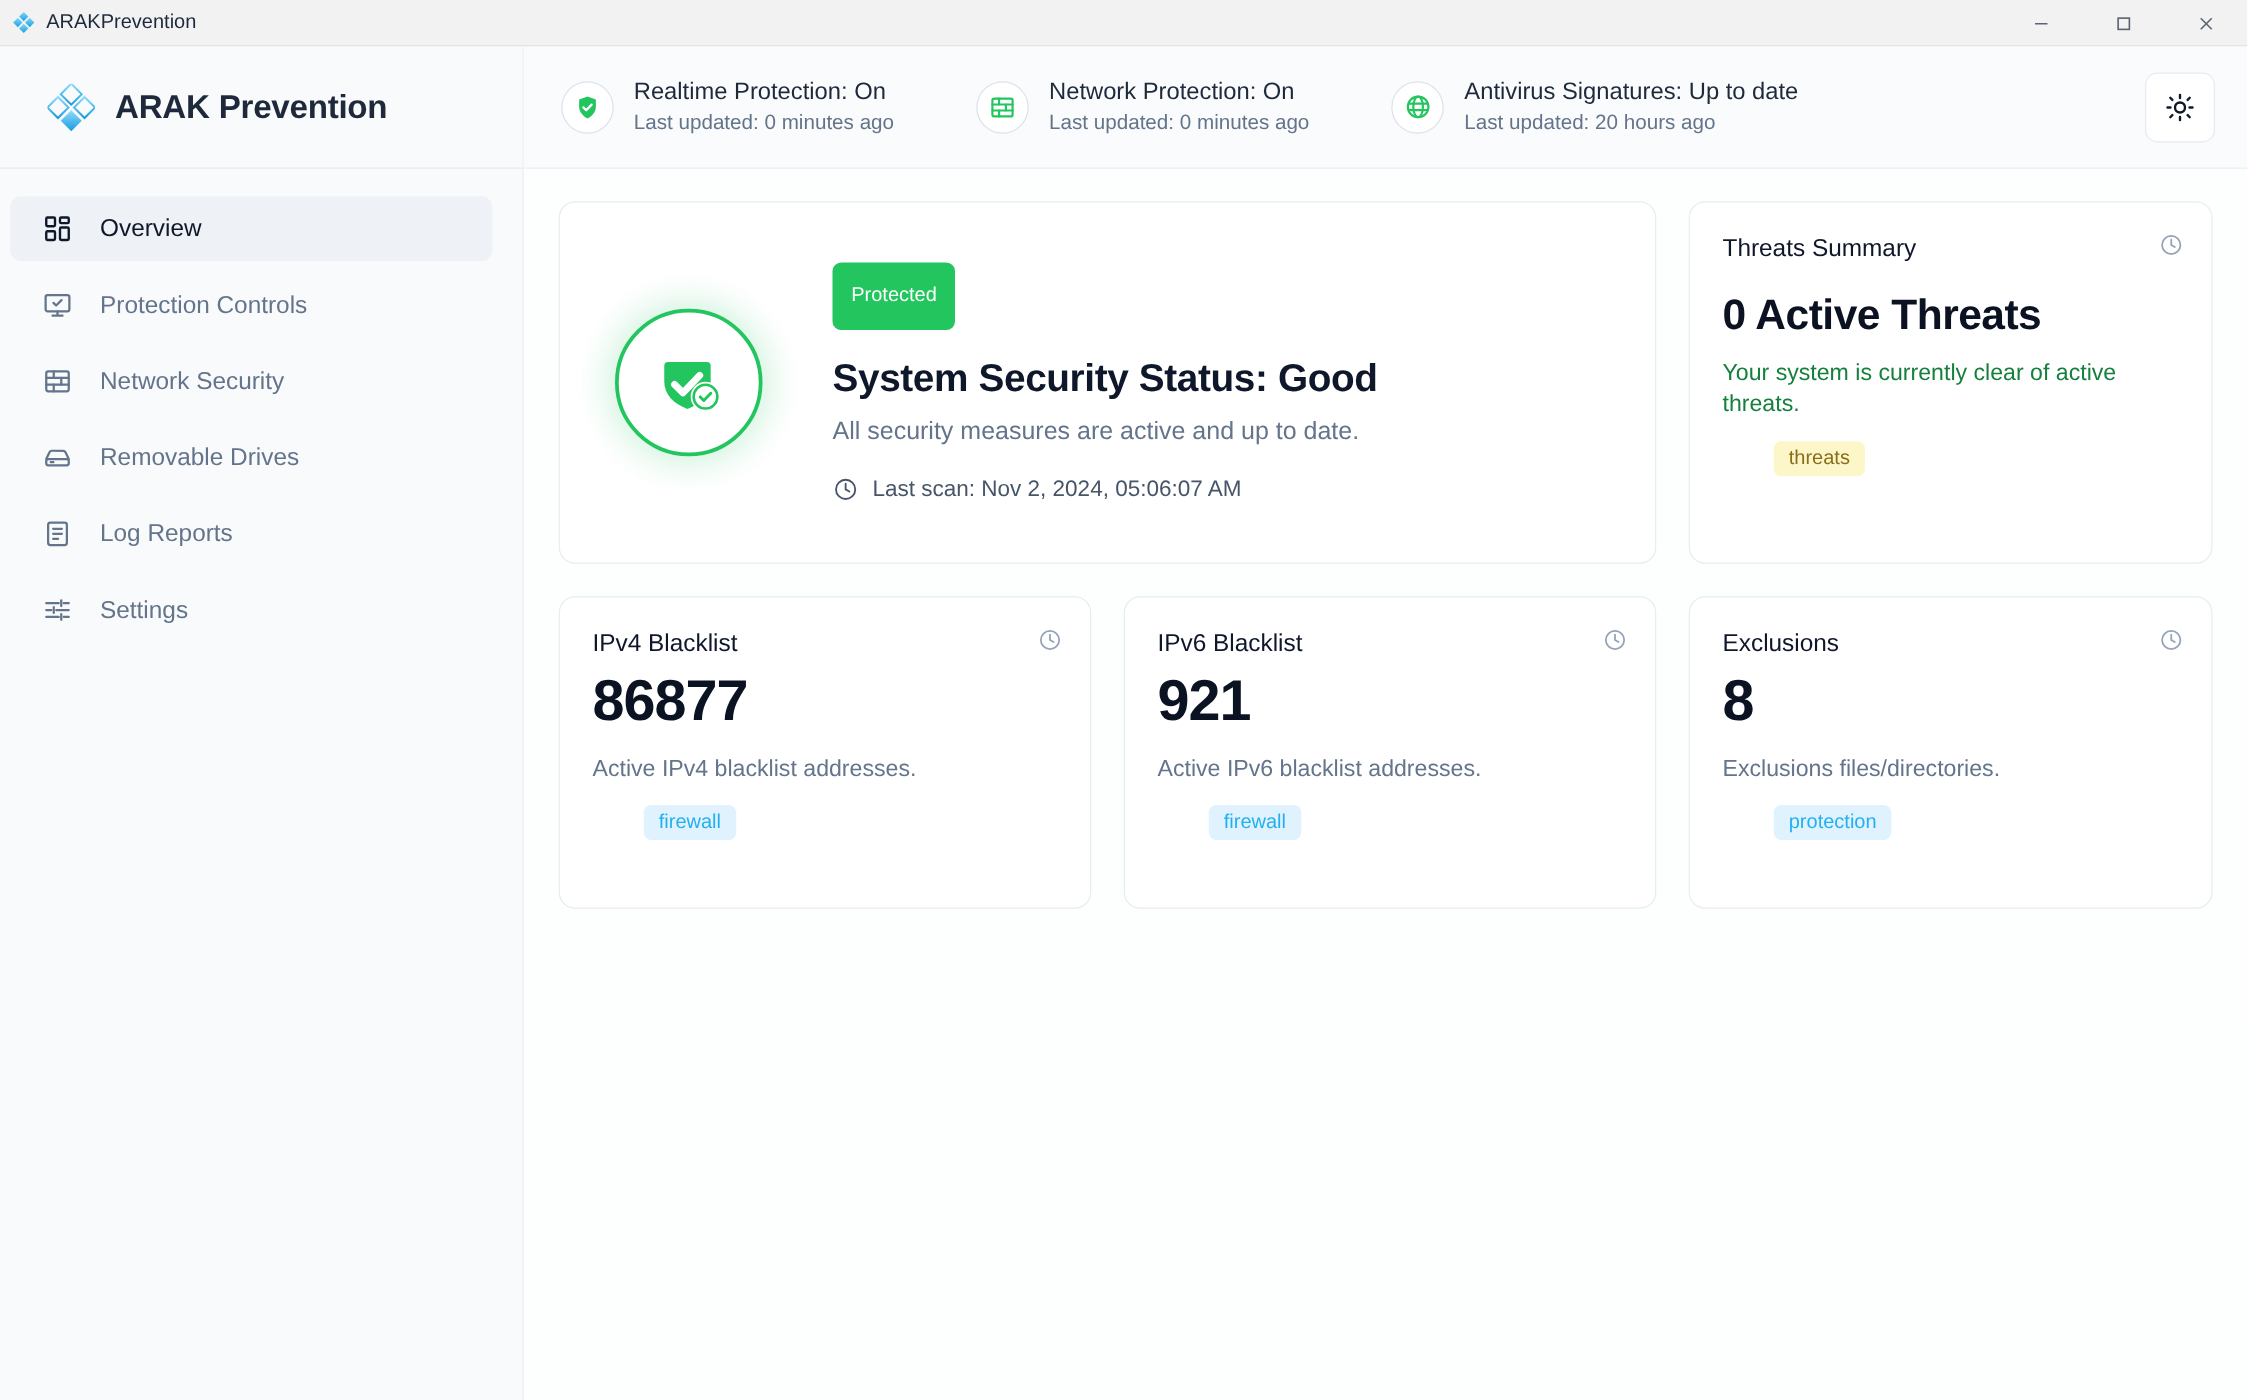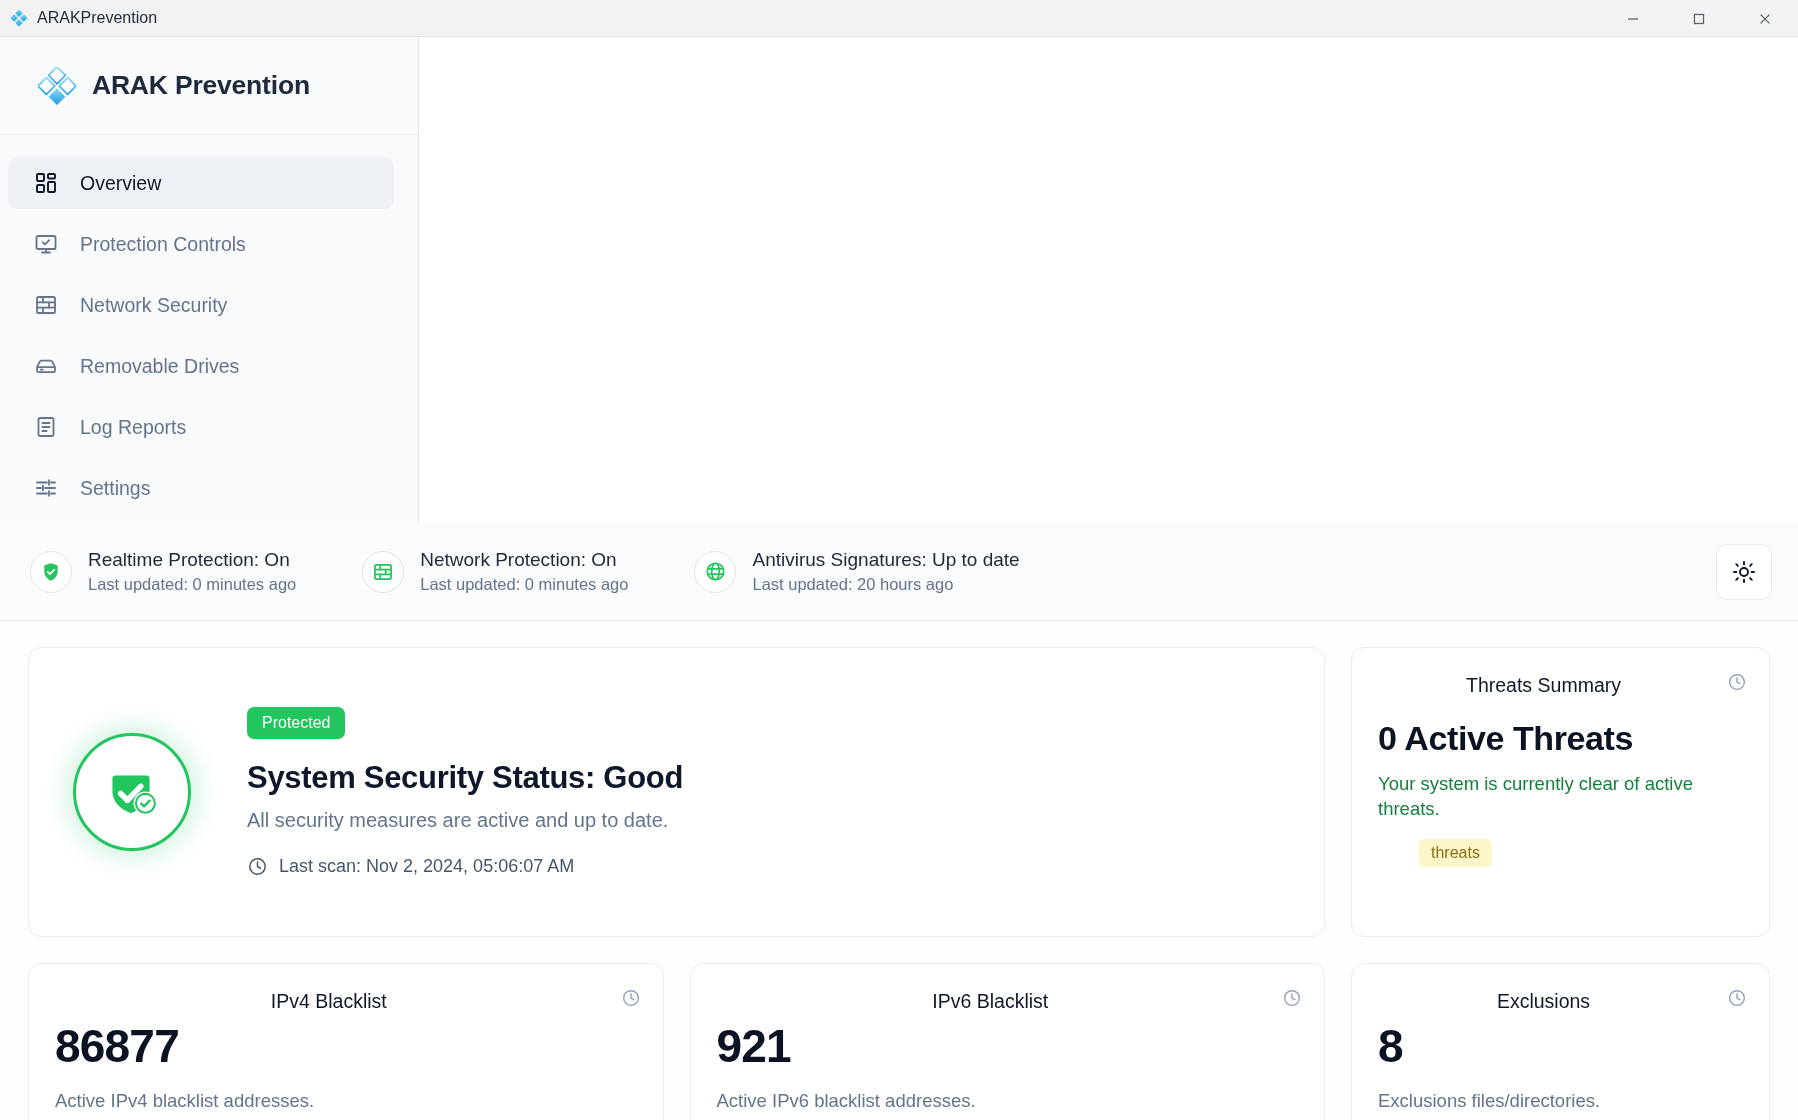--- a/index.html
+++ b/index.html
@@ -29,21 +29,21 @@
     position: absolute; right: 0; top: 0; height: 37px;
     display: flex; align-items: center;
   }
   .winbtn {
     width: 66px; height: 37px;
     display: flex; align-items: center; justify-content: center;
     color: #5c6470;
   }
 
   
-  .shell { display: flex; height: calc(1120px - 37px); flex-direction: column; }
+  .shell { display: flex; height: calc(1120px - 37px); }
 
   
   .sidebar {
     width: 419px;
     flex: none;
     background: #f8fafc;
     border-right: 1px solid #e6ebf1;
     display: flex;
     flex-direction: column;
   }
@@ -178,21 +178,21 @@
     display: flex; align-items: center; justify-content: center;
     flex: none;
     box-shadow: 0 0 26px 7px rgba(34,197,94,.20);
   }
   .hero-body { margin-left: 56px; min-width: 0; }
   .pill-protected {
     display: inline-block;
     background: #22c55e;
     color: #ffffff;
     font-size: 16px;
-    padding: 8px 15px;
+    padding: 19px 15px;
     border-radius: 7px;
     line-height: 1;
   }
   .hero-title {
     margin-top: 21px;
     font-size: 31px;
     font-weight: bold;
     color: #0f172a;
     letter-spacing: -.3px;
   }
@@ -213,21 +213,20 @@
   .stat {
     flex: 1 1 0;
     min-width: 0;
     padding: 26px 26px 24px 26px;
   }
   .stat.wide { flex: 0 0 419px; }
   .stat-head {
     font-size: 19.5px;
     color: #0f172a;
     padding-right: 34px;
-    text-align: center;
   }
   .stat-big {
     margin-top: 8px;
     font-size: 46px;
     font-weight: bold;
     color: #0b1222;
     letter-spacing: -.8px;
     line-height: 1.12;
   }
   .stat-desc {

